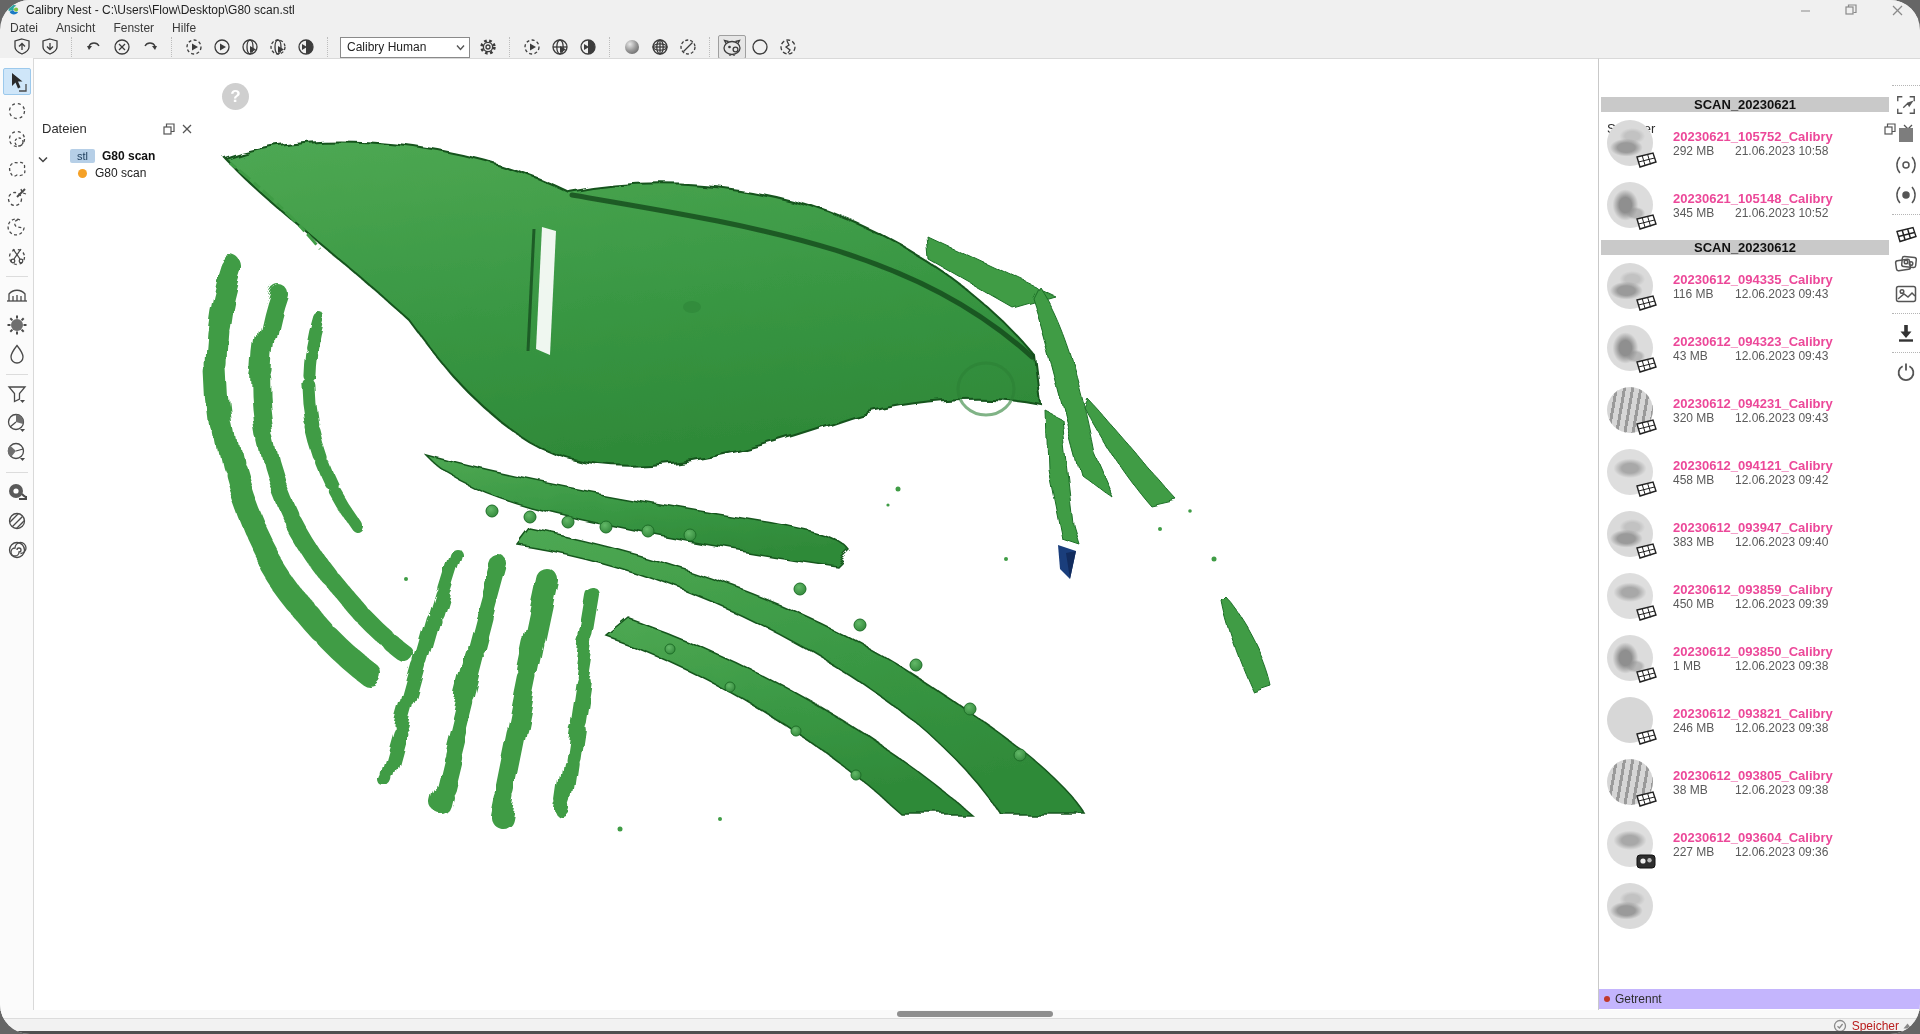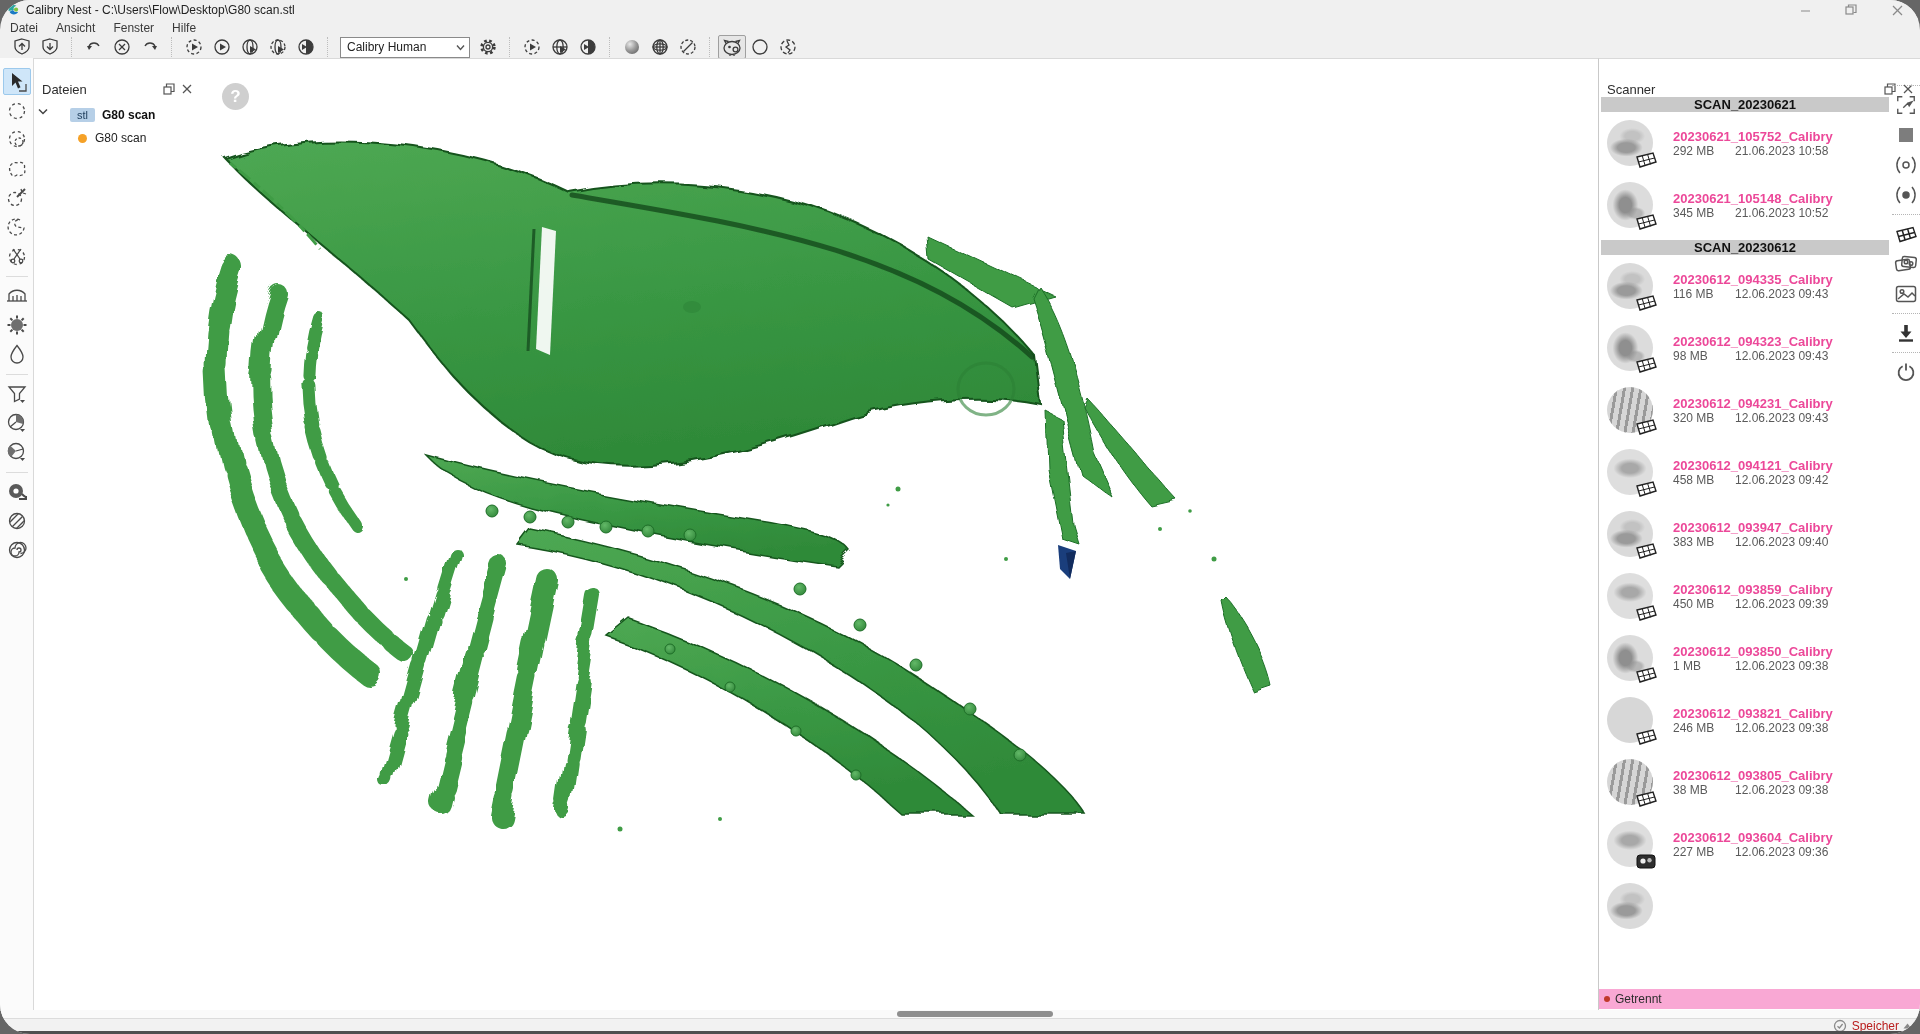--- a/index.html
+++ b/index.html
@@ -24,25 +24,25 @@
   .combo{width:122px;height:19px;background:#fff;border:1px solid #8a8a8a;display:flex;align-items:center;font-size:12px;padding-left:6px;color:#222;position:relative;margin:0 4px;}
   .combo svg{position:absolute;right:4px;top:6px;stroke:#555;fill:none;stroke-width:1.4;}
   
   .lefttools{position:absolute;left:0;top:58px;width:33px;height:952px;background:#fbfbfb;border-right:1px solid #d9d9d9;display:flex;flex-direction:column;align-items:center;padding-top:10px;}
   .toolbtn{width:26px;height:25px;display:flex;align-items:center;justify-content:center;border:1px solid transparent;border-radius:2px;margin-bottom:2px;}
   .toolbtn svg{stroke:#4a4a4a;fill:none;stroke-width:1.3;}
   .toolbtn.selected{background:#cfe6f9;border:1px solid #9cc9ec;}
   .lsep{width:22px;border-top:1px solid #dcdcdc;margin:5px 0;}
   
   .filespanel{position:absolute;left:34px;top:58px;width:166px;height:952px;background:#fff;border-right:1px solid #c9c9c9;border-top:1px solid #d9d9d9;}
-  .panelhead{height:22px;display:flex;align-items:flex-end;padding:16px 4px 0 8px;font-size:13px;color:#2d2d2d;}
+  .panelhead{height:22px;display:flex;align-items:flex-start;padding:16px 4px 0 8px;font-size:13px;color:#2d2d2d;margin-top:46px;}
   .panelhead .sp{flex:1;}
   .phicon{width:18px;height:16px;display:flex;align-items:center;justify-content:center;}
   .phicon svg{stroke:#555;fill:none;stroke-width:1.2;}
-  .treerow1{display:flex;align-items:flex-start;height:20px;margin-top:11px;font-size:12px;}
+  .treerow1{display:flex;align-items:flex-end;height:20px;margin-top:0;font-size:12px;}
   .chev{width:18px;display:flex;justify-content:center;}
   .chev svg{stroke:#444;fill:none;stroke-width:1.5;}
   .stlbadge{background:#b6cfe7;color:#1d3c5a;font-size:11px;padding:1px 7px;border-radius:2px;margin-left:18px;}
   .rootlabel{font-weight:bold;margin-left:7px;color:#111;}
   .treerow2{display:flex;align-items:center;height:20px;font-size:12px;color:#222;}
   .orangedot{width:9px;height:9px;border-radius:50%;background:#f5a127;margin:0 8px 0 44px;}
   
   .viewport{position:absolute;left:200px;top:58px;width:1398px;height:952px;background:#fff;border-top:1px solid #d9d9d9;}
   .helpbtn{position:absolute;left:22px;top:24px;width:27px;height:27px;border-radius:50%;background:#cfcfcf;color:#fff;font-weight:bold;font-size:17px;display:flex;align-items:center;justify-content:center;}
   .meshsvg{position:absolute;left:0;top:0;}
@@ -62,21 +62,21 @@
   .itext{margin-left:20px;min-width:0;}
   .iname{font-size:13px;font-weight:bold;color:#ec4899;white-space:nowrap;}
   .imeta{font-size:12px;color:#5a5a5a;margin-top:0;display:flex;}
   .isize{min-width:62px;}
   
   .stripe{position:absolute;right:0;top:22px;width:30px;height:908px;display:flex;flex-direction:column;align-items:center;}
   .ssep{width:28px;border-top:1px dotted #b5b5b5;margin:4px 0;}
   .sicon{width:24px;height:24px;display:flex;align-items:center;justify-content:center;margin:3px 0;}
   .sicon svg{stroke:#555;fill:none;stroke-width:1.5;}
   .stopsq{width:14px;height:14px;background:#7d7d7d;}
-  .statusrow{position:absolute;left:0;top:930px;width:322px;height:20px;background:#f9a8d4;display:flex;align-items:center;font-size:12px;color:#2d2d2d;}
+  .statusrow{position:absolute;left:0;top:930px;width:322px;height:20px;background:#c4b5fd;display:flex;align-items:center;font-size:12px;color:#2d2d2d;}
   .reddot{width:6px;height:6px;border-radius:50%;background:#c0392b;margin:0 5px 0 5px;}
   
   .hscrollzone{position:absolute;left:0;top:1010px;width:1920px;height:8px;background:#fafafa;}
   .hthumb{position:absolute;left:897px;top:1px;width:156px;height:6px;border-radius:3px;background:#8f8f8f;}
   .statusbar{position:absolute;left:0;top:1018px;width:1920px;height:13px;background:#f2f2f2;border-top:1px solid #dcdcdc;display:flex;align-items:center;justify-content:flex-end;font-size:12px;color:#b91c1c;}
   .statusbar .mem{margin:0 4px 0 5px;}
   .statusbar svg{stroke:#8a8a8a;fill:none;stroke-width:1.3;}
   .caret{margin-right:8px;}
   .bottombar{position:absolute;left:0;top:1031px;width:1920px;height:3px;background:#4f4f4f;}
   .hidden-defs{position:absolute;width:0;height:0;overflow:hidden;}
@@ -614,21 +614,21 @@
       </div>
       <div class="scanitem">
         <div class="thumb t2">
             <svg class="tbadge">
               <use href="#sym-film"></use>
             </svg>
           </div>
         <div class="itext">
             <div class="iname">20230612_094323_Calibry</div>
         <div class="imeta">
-              <span class="isize">98 MB</span>
+              <span class="isize">43 MB</span>
               <span class="idate">12.06.2023 09:43</span>
             </div>
           </div>
       </div>
       <div class="scanitem">
         <div class="thumb t3">
             <svg class="tbadge">
               <use href="#sym-film"></use>
             </svg>
           </div>

